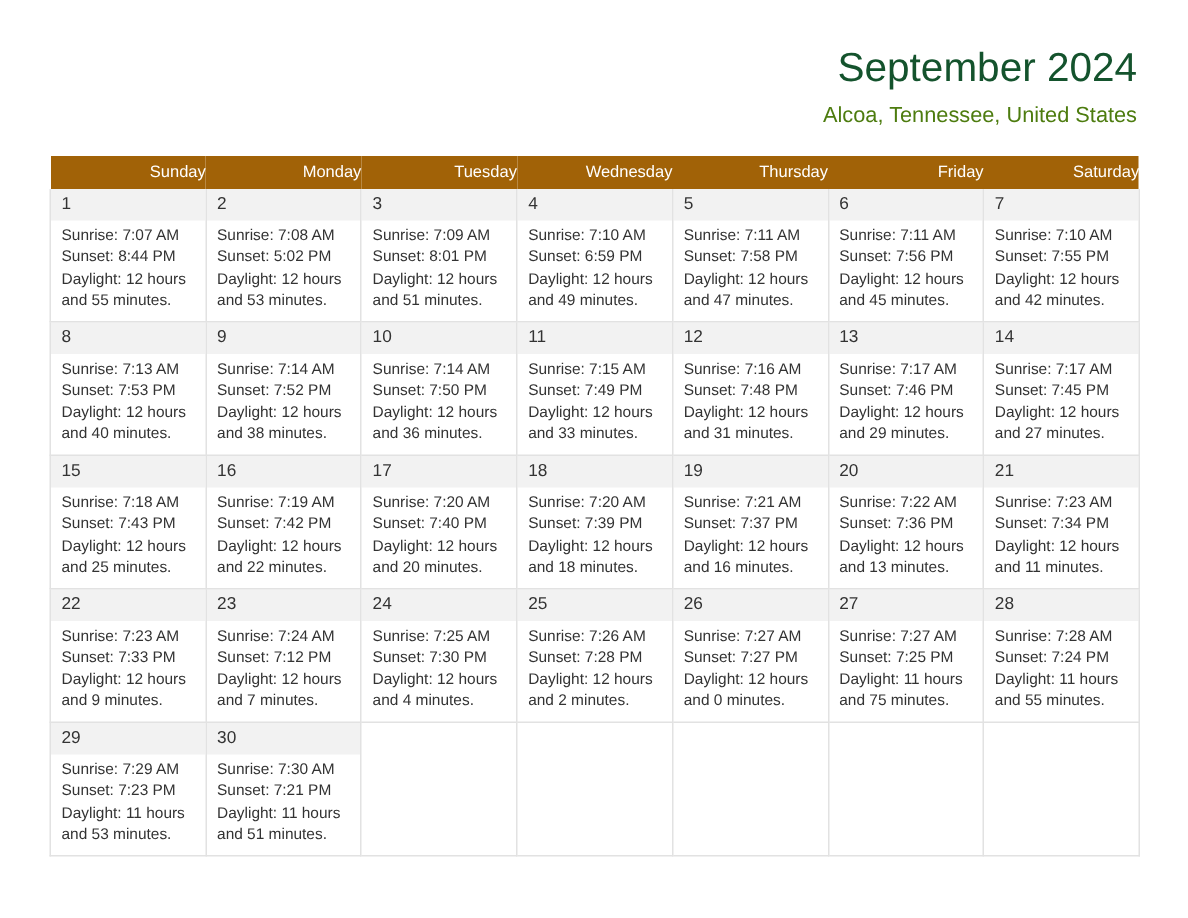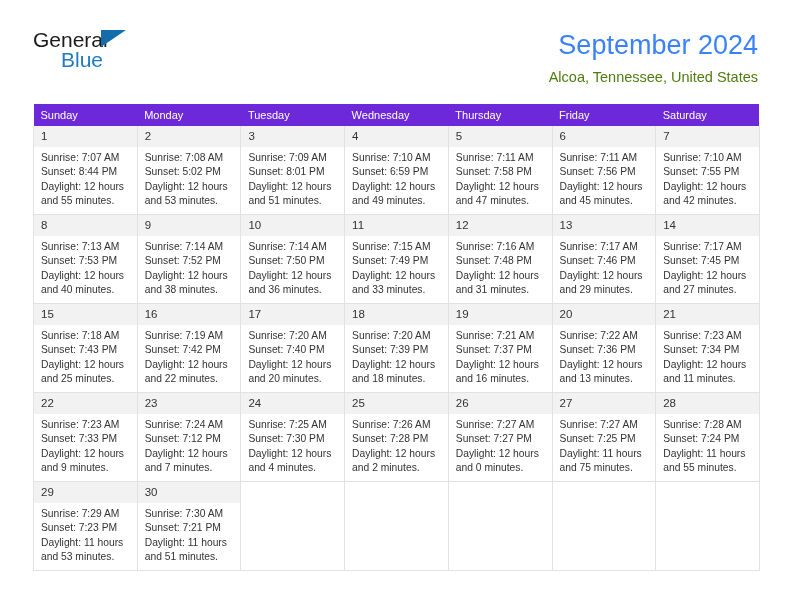--- a/index.html
+++ b/index.html
@@ -63,21 +63,21 @@
     font-family: "Liberation Sans", sans-serif;
   }
   .title-block {
     position: absolute;
     right: 0;
     top: 0;
     text-align: right;
   }
   .cal-title {
     font-size: 27px;
-    color: #3b82f6;
+    color: #14532d;
     line-height: 34px;
     white-space: nowrap;
   }
   .cal-subtitle {
     font-size: 14.5px;
     color: #4d7c0f;
     line-height: 22px;
     margin-top: 4px;
     white-space: nowrap;
   }
@@ -87,25 +87,25 @@
     position: absolute;
     left: 33px;
     top: 104px;
     width: 726px;
     border-collapse: collapse;
     table-layout: fixed;
   }
   .calendar col { width: 103.71px; }
 
   .calendar thead th {
-    background: #6d28d9;
+    background: #a16207;
     color: #ffffff;
     font-size: 11px;
     font-weight: normal;
-    text-align: left;
+    text-align: right;
     padding: 5px 0 5px 7px;
     height: 11px;
     line-height: 12px;
     border: none;
   }
 
   .calendar tbody td {
     vertical-align: top;
     padding: 0;
     border-top: 1.5px solid #3a7dbf;
@@ -141,25 +141,20 @@
     white-space: nowrap;
   }
 </style>
 </head>
 <body>
 
 <div class="page">
 
   <div class="header">
 
-    <div class="logo">
-      <span class="logo-general">General</span>
-      <span class="logo-triangle"></span>
-      <span class="logo-blue">Blue</span>
-    </div>
 
     <div class="title-block">
       <div class="cal-title">September 2024</div>
       <div class="cal-subtitle">Alcoa, Tennessee, United States</div>
     </div>
 
   </div>
 
   <table class="calendar">
     <colgroup>

